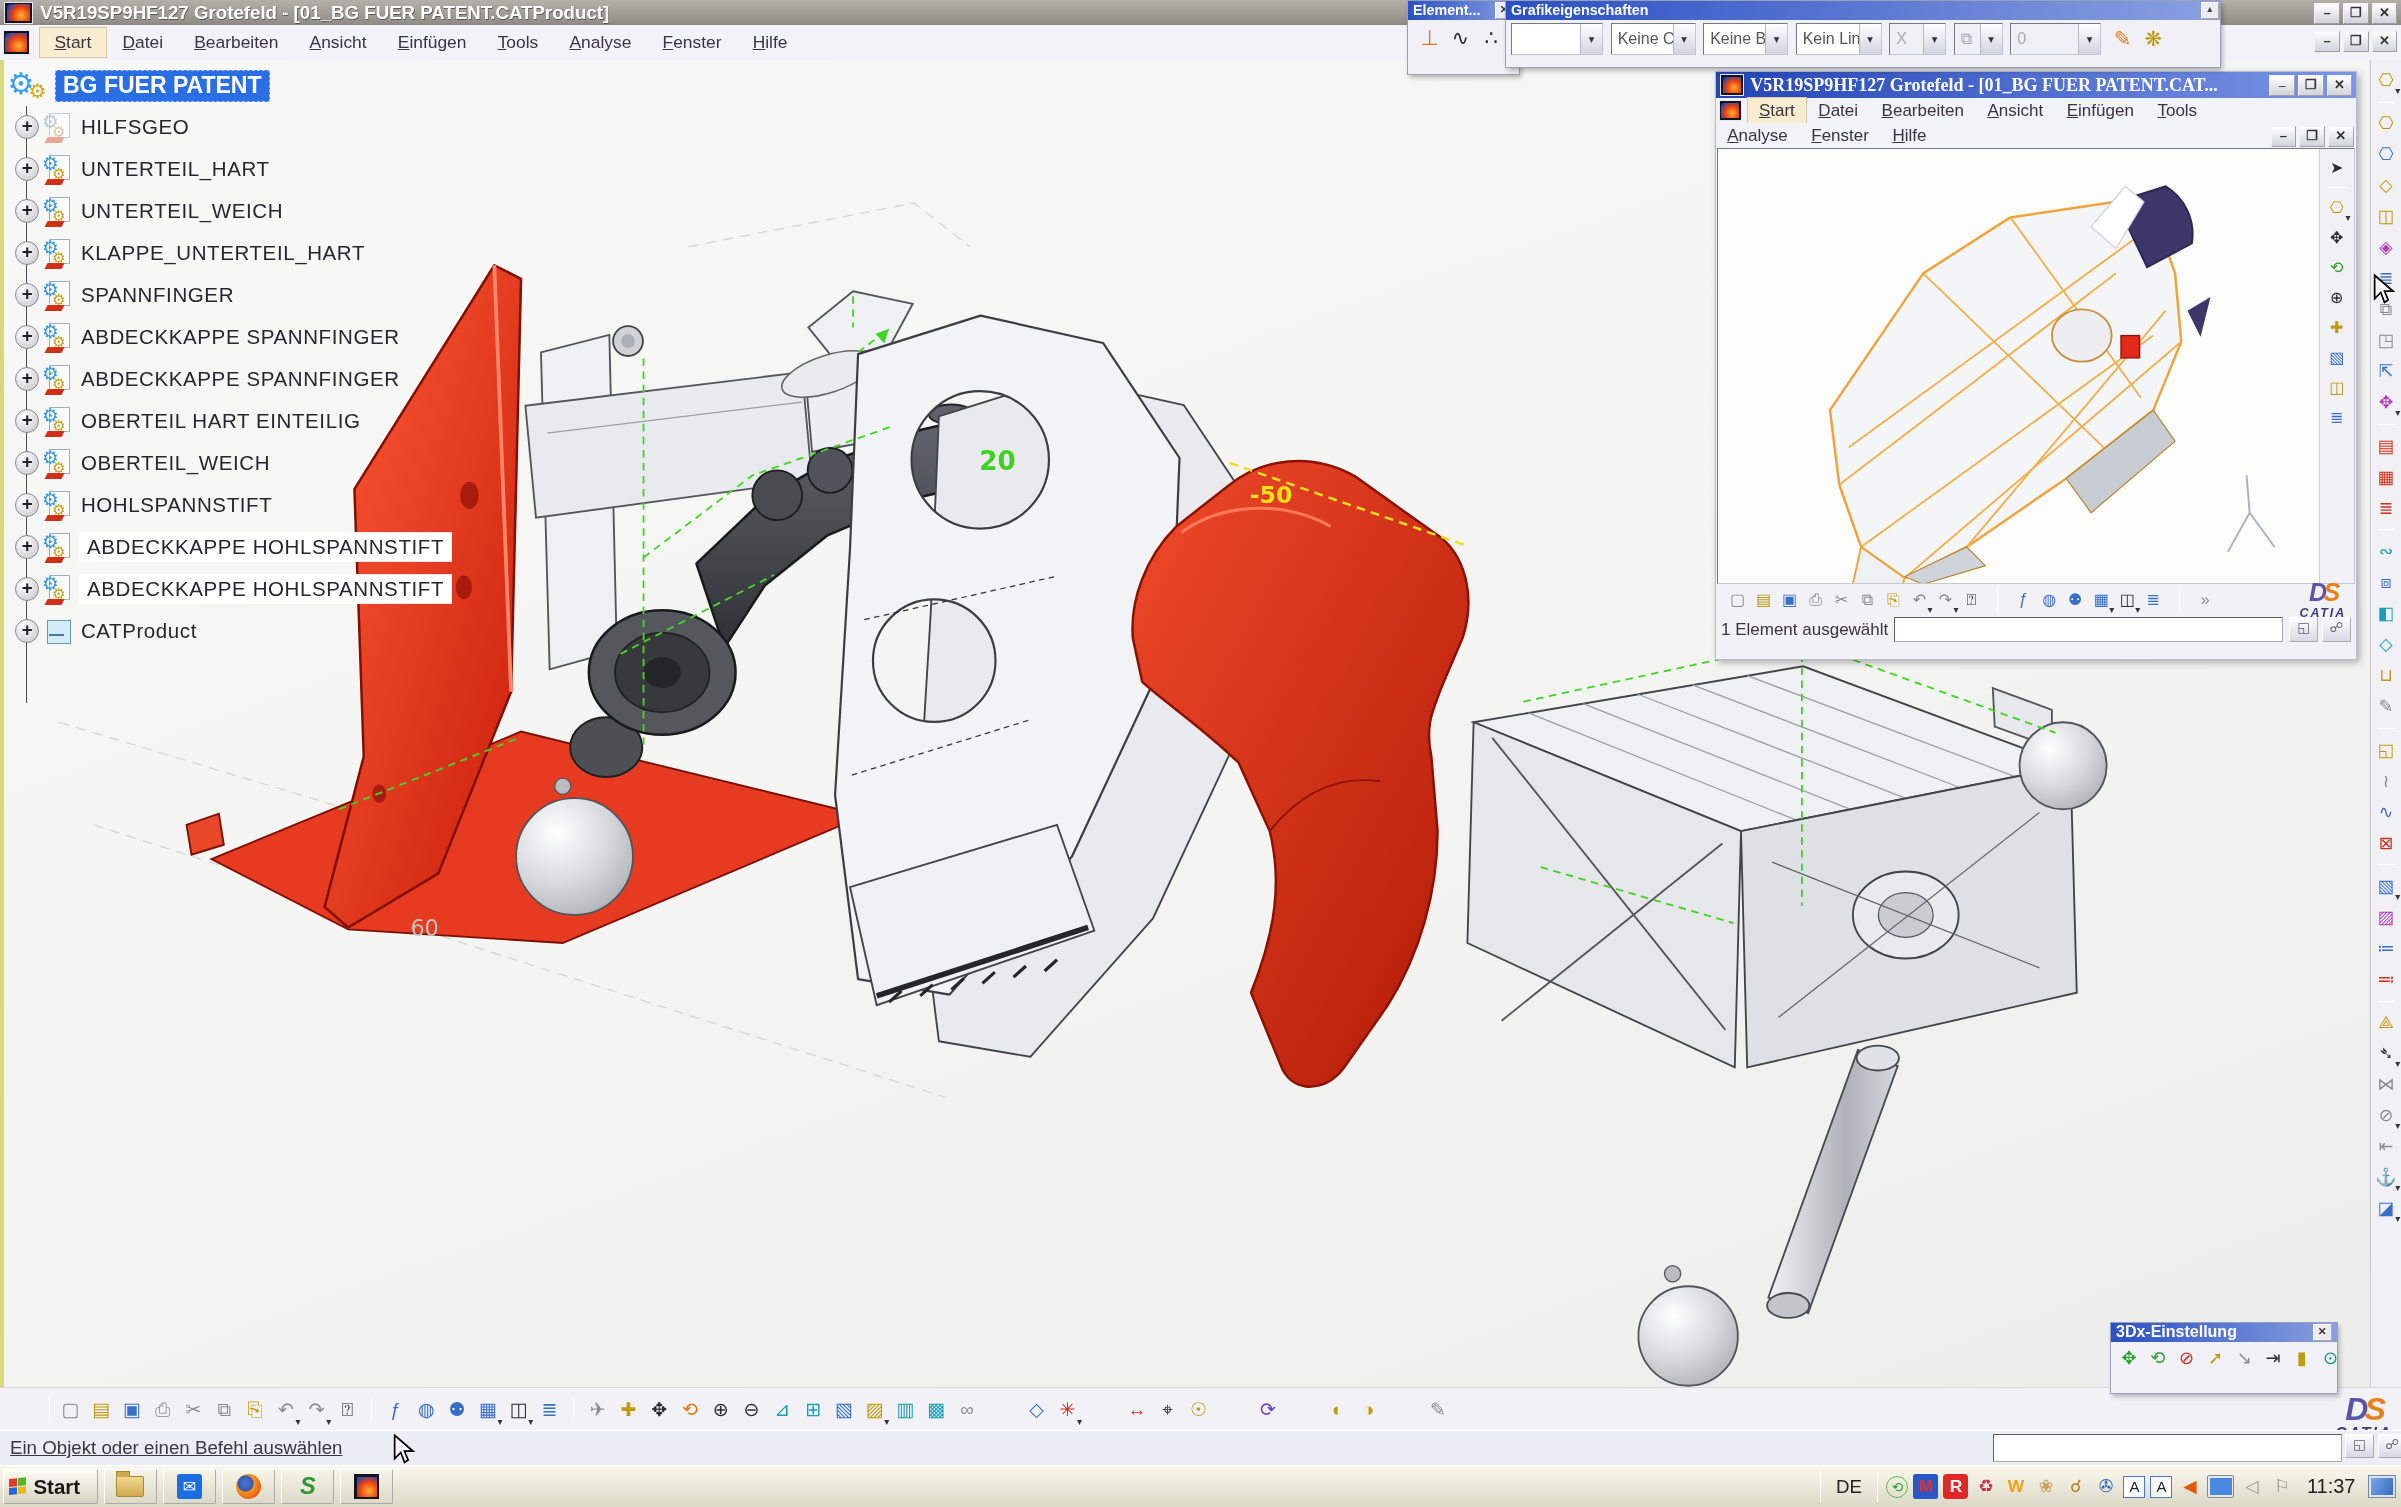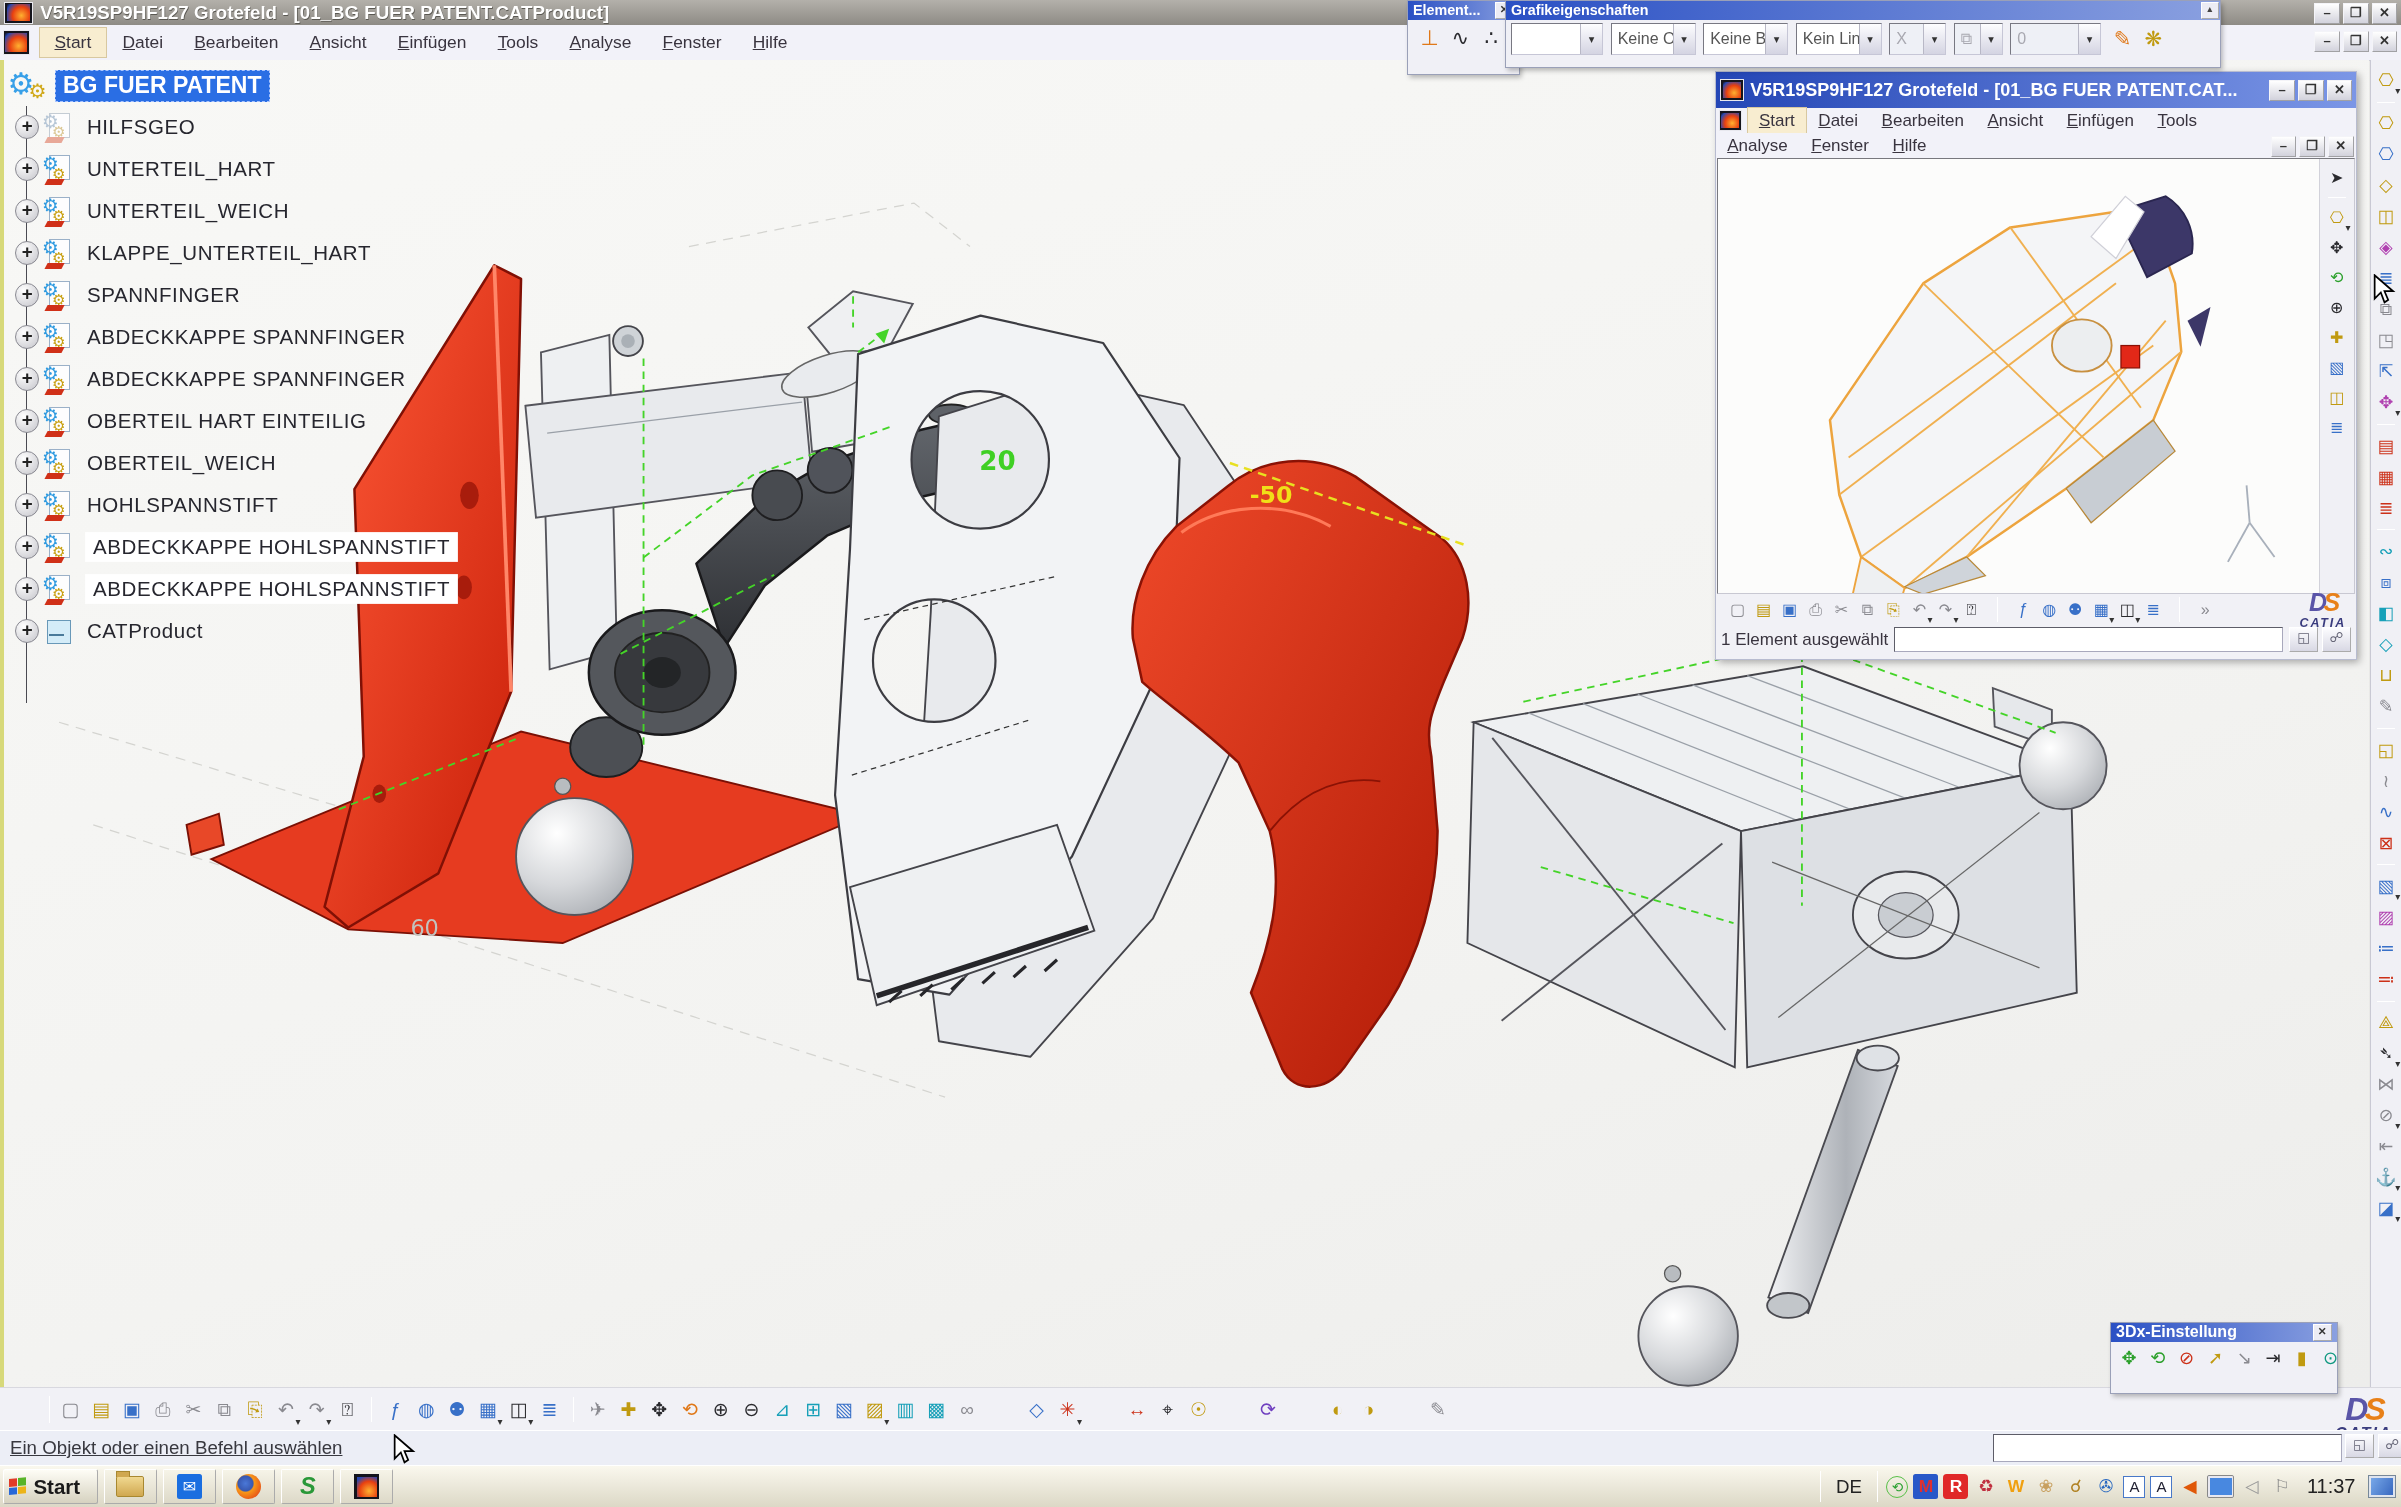--- a/index.html
+++ b/index.html
@@ -52,21 +52,21 @@
   .pico{position:relative;width:29px;height:29px;flex:none;margin:0 7.5px 0 5px;}
   .pico .sheet{position:absolute;left:5px;top:0;width:18.7px;height:23.6px;background:#fdfdfe;border:1.2px solid #9ab0c8;}
   .pico .g1{position:absolute;left:-2.5px;top:0px;color:#2e9ae0;font-size:18.7px;line-height:18.7px;}
   .pico .g2{position:absolute;left:7.5px;top:11.2px;color:#c8a012;font-size:15px;line-height:15px;}
   .pico .rd{position:absolute;left:1.2px;bottom:-1.2px;width:17.4px;height:6.2px;background:#d03018;transform:skewX(-28deg);}
   .pico.hilfs .sheet{border-color:#c4ccd4;}
   .pico.hilfs .g1{color:#b6c6d6;}.pico.hilfs .g2{color:#dcc896;}.pico.hilfs .rd{background:#e8a898;}
   .pico.cons .sheet{background:#d4ecf8;border-color:#6898b8;width:22.4px;height:22.4px;top:3.1px;left:2.5px;}
   .pico.cons .rd{left:5px;bottom:10px;width:15px;height:1.2px;background:#4a7a9a;transform:none;}
   .pico.none{visibility:hidden;}
-  .tlabel{white-space:nowrap;letter-spacing:0.6px;margin-left:6px;}
+  .tlabel{white-space:nowrap;letter-spacing:0.6px;}
   .tlabel.boxed{background:#fff;padding:1.2px 6.2px;box-shadow:0 0 0 1.9px #fff;}
 
   
   .btools{position:absolute;left:0;top:1387px;width:2401px;height:44px;background:#f1f1f6;
     border-top:1.2px solid #d8d8df;display:flex;align-items:center;padding-left:55px;box-sizing:border-box;}
   .btools::before{content:"";position:absolute;left:49px;top:7.5px;height:27px;border-left:1.2px groove #fff;}
   .tico{position:relative;width:27px;height:30px;margin:0 1.9px;flex:none;display:flex;
     align-items:center;justify-content:center;font-size:19px;color:#666;}
   .tico .tc{position:absolute;right:-1.2px;bottom:-2.5px;font-size:10px;color:#333;}
   .tico.sep{width:10px;margin:0 3.7px;}
@@ -112,22 +112,22 @@
     border:1.2px outset #fff;font-size:8.7px;text-align:center;line-height:13.7px;color:#444;}
   #element{left:1407px;top:0;width:111px;height:73px;}
   #threedx{left:2110px;top:1322px;width:226px;height:70px;}
   #threedx .pal-title{font-size:16px;}
   #threedx .pal-body{padding:2.5px 3.7px;}
   #threedx .tico{width:25px;height:27px;font-size:18px;}
 
   
   .subwin{position:absolute;left:1715px;top:71px;width:642px;height:589px;background:#f1f1f6;
     border:1.9px solid #b8bcd0;box-shadow:2.5px 3.1px 7.5px rgba(0,0,0,.32);z-index:15;box-sizing:border-box;}
-  .sub-title{height:36px;background:linear-gradient(90deg,#2446b6,#7b96e6);display:flex;align-items:center;
-    color:#fff;font-size:18px;font-weight:bold;padding:0 3.7px;}
+  .sub-title{height:26px;background:linear-gradient(90deg,#2446b6,#7b96e6);display:flex;align-items:center;
+    color:#fff;font-size:18px;font-weight:bold;padding:0 3.7px;font-family:Liberation Serif, serif;}
   .sub-title .flame{width:22.4px;height:20px;margin-right:6.2px;}
   .sub-title .t{white-space:nowrap;overflow:hidden;flex:1;}
   .sub-title .win-btns{position:static;margin-left:3.7px;}
   .sub-menus{display:flex;align-items:center;height:25px;background:#f2f2f9;font-size:17px;color:#39343f;position:relative;}
   .sub-menus .flame{width:21px;height:18.7px;margin:0 6.2px 0 2.5px;}
   .sub-menus .menu-item{padding:2.5px 11.2px;}
   .sub-menus .win-btns{position:absolute;right:2.5px;top:2.5px;}
   .sub-viewport{position:relative;height:434px;margin:0 1.2px;background:#fcfcfb;border:1.2px inset #c8c8d2;overflow:hidden;}
   .sub-rtools{position:absolute;right:0;top:0;width:35px;height:100%;background:#f0f0f5;
     border-left:1.2px solid #d2d2da;display:flex;flex-direction:column;align-items:center;padding-top:3.7px;box-sizing:border-box;}

